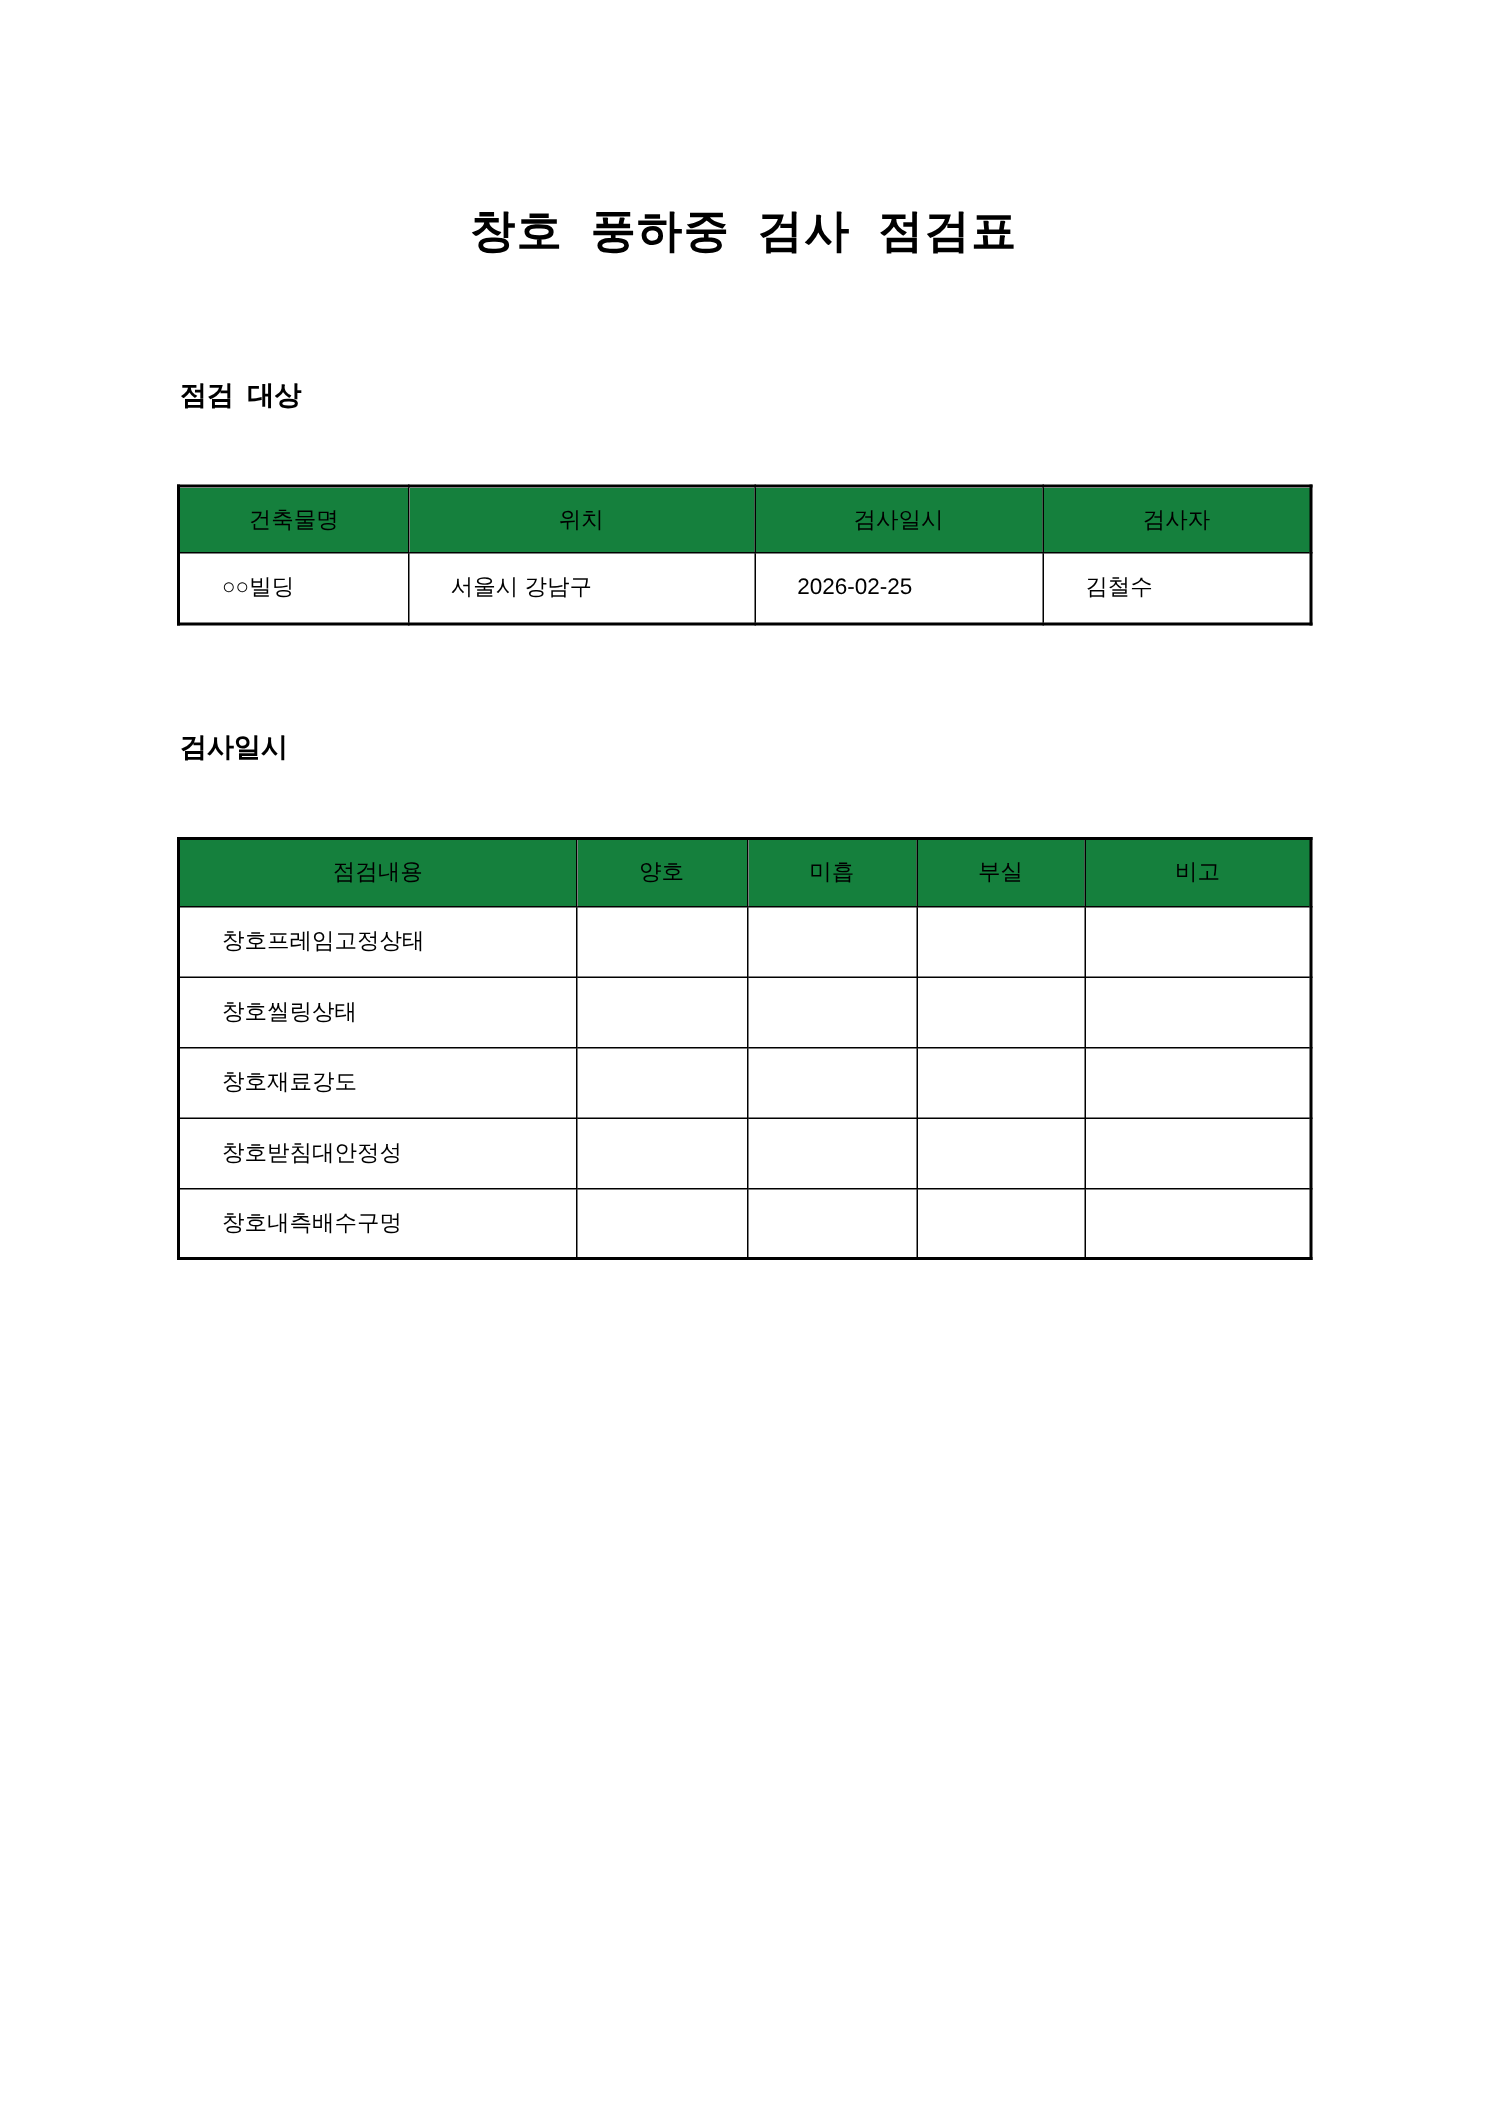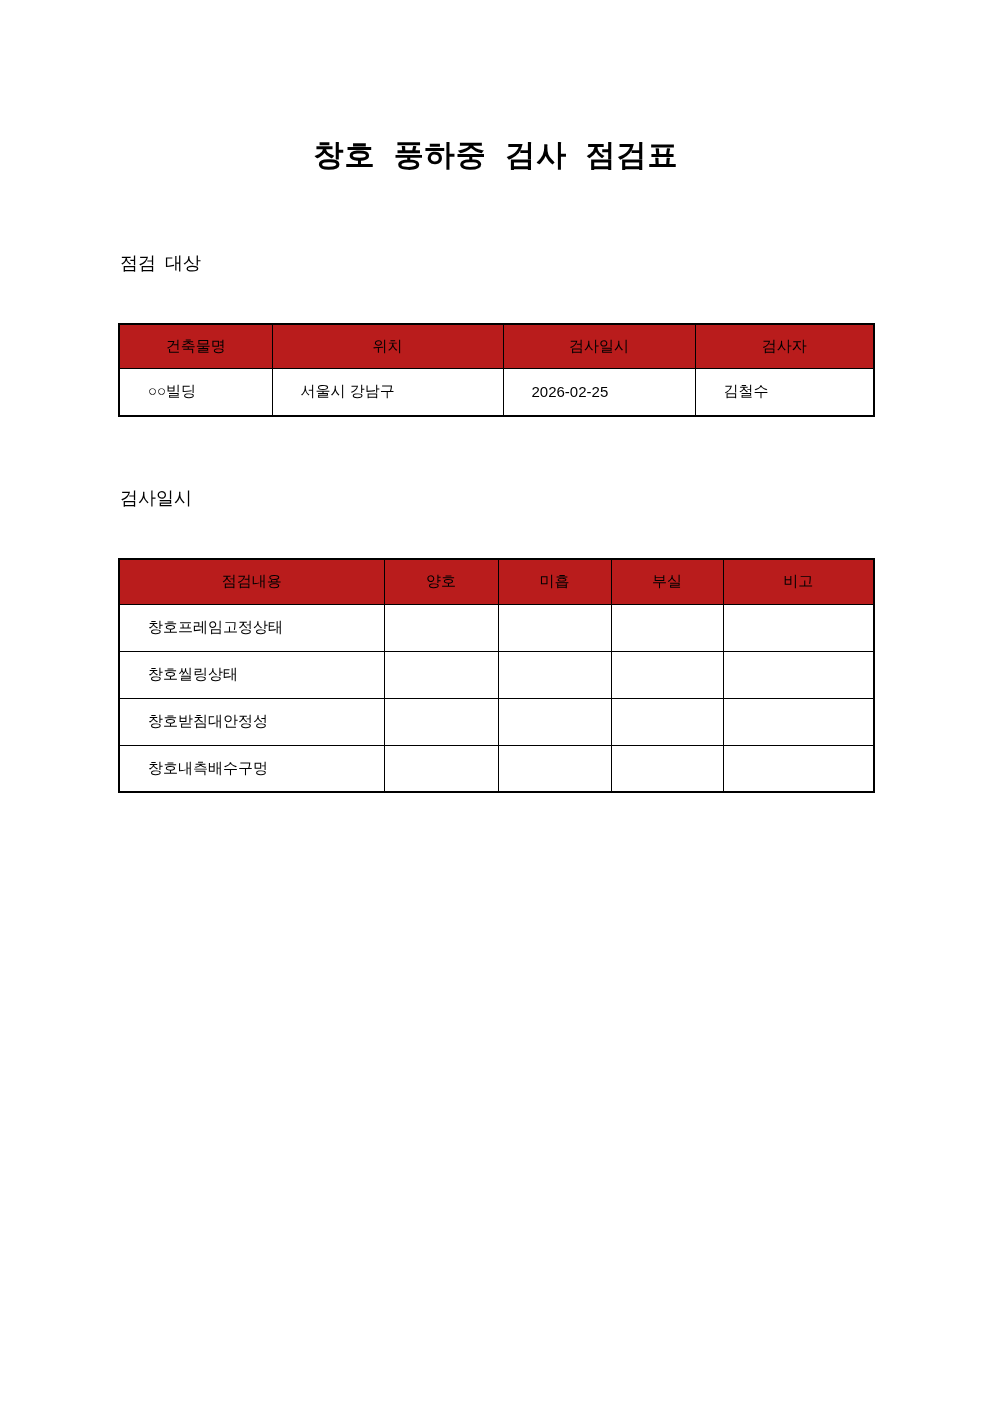--- a/index.html
+++ b/index.html
@@ -20,21 +20,21 @@
     text-align: center;
     font-size: 30px;
     font-weight: bold;
     letter-spacing: 1px;
     word-spacing: 9px;
     line-height: 38px;
   }
   .section-heading {
     margin-left: 120px;
     font-size: 18px;
-    font-weight: normal;
+    font-weight: bold;
     word-spacing: 4px;
     line-height: 22px;
   }
   .heading-target { margin-top: 78px; }
   .heading-items  { margin-top: 70px; }
   table {
     border-collapse: collapse;
     table-layout: fixed;
     margin-left: 118px;
     width: 755px;
@@ -44,21 +44,21 @@
   .table-target { margin-top: 49px; }
   .table-items  { margin-top: 49px; }
   th, td {
     border: 1px solid #000000;
     vertical-align: middle;
     font-weight: normal;
     overflow: hidden;
     white-space: nowrap;
   }
   thead th {
-    background: #b91c1c;
+    background: #15803d;
   }
   .table-target thead tr { height: 44px; }
   .table-target tbody tr { height: 48px; }
   .table-items  thead tr { height: 45px; }
   .table-items  tbody tr { height: 47px; }
   td.cell-left {
     text-align: left;
     padding-left: 28px;
   }
   td.cell-check { background: #ffffff; }
@@ -125,20 +125,27 @@
         <td class="cell-check"></td>
       </tr>
       <tr>
         <td class="cell-left">창호씰링상태</td>
         <td class="cell-check"></td>
         <td class="cell-check"></td>
         <td class="cell-check"></td>
         <td class="cell-check"></td>
       </tr>
       <tr>
+        <td class="cell-left">창호재료강도</td>
+        <td class="cell-check"></td>
+        <td class="cell-check"></td>
+        <td class="cell-check"></td>
+        <td class="cell-check"></td>
+      </tr>
+      <tr>
         <td class="cell-left">창호받침대안정성</td>
         <td class="cell-check"></td>
         <td class="cell-check"></td>
         <td class="cell-check"></td>
         <td class="cell-check"></td>
       </tr>
       <tr>
         <td class="cell-left">창호내측배수구멍</td>
         <td class="cell-check"></td>
         <td class="cell-check"></td>

